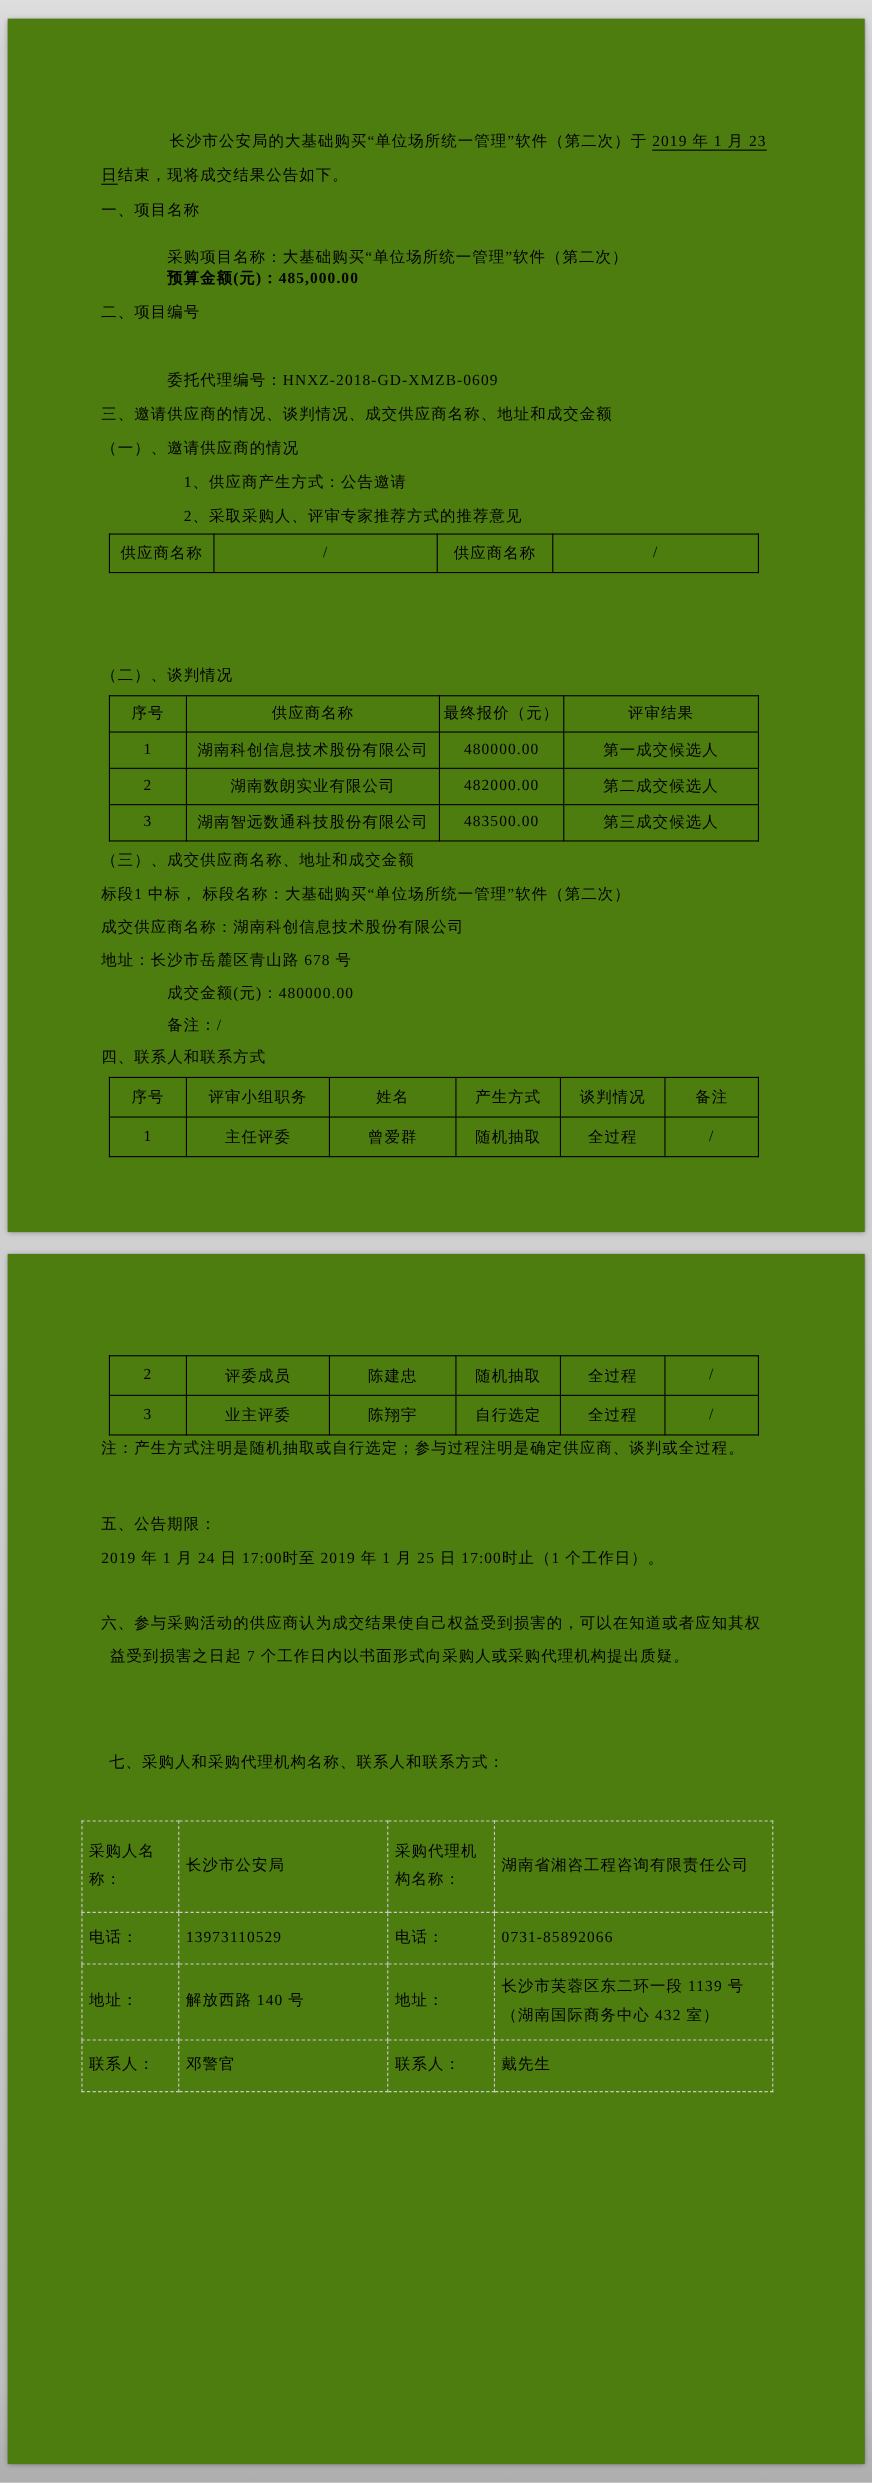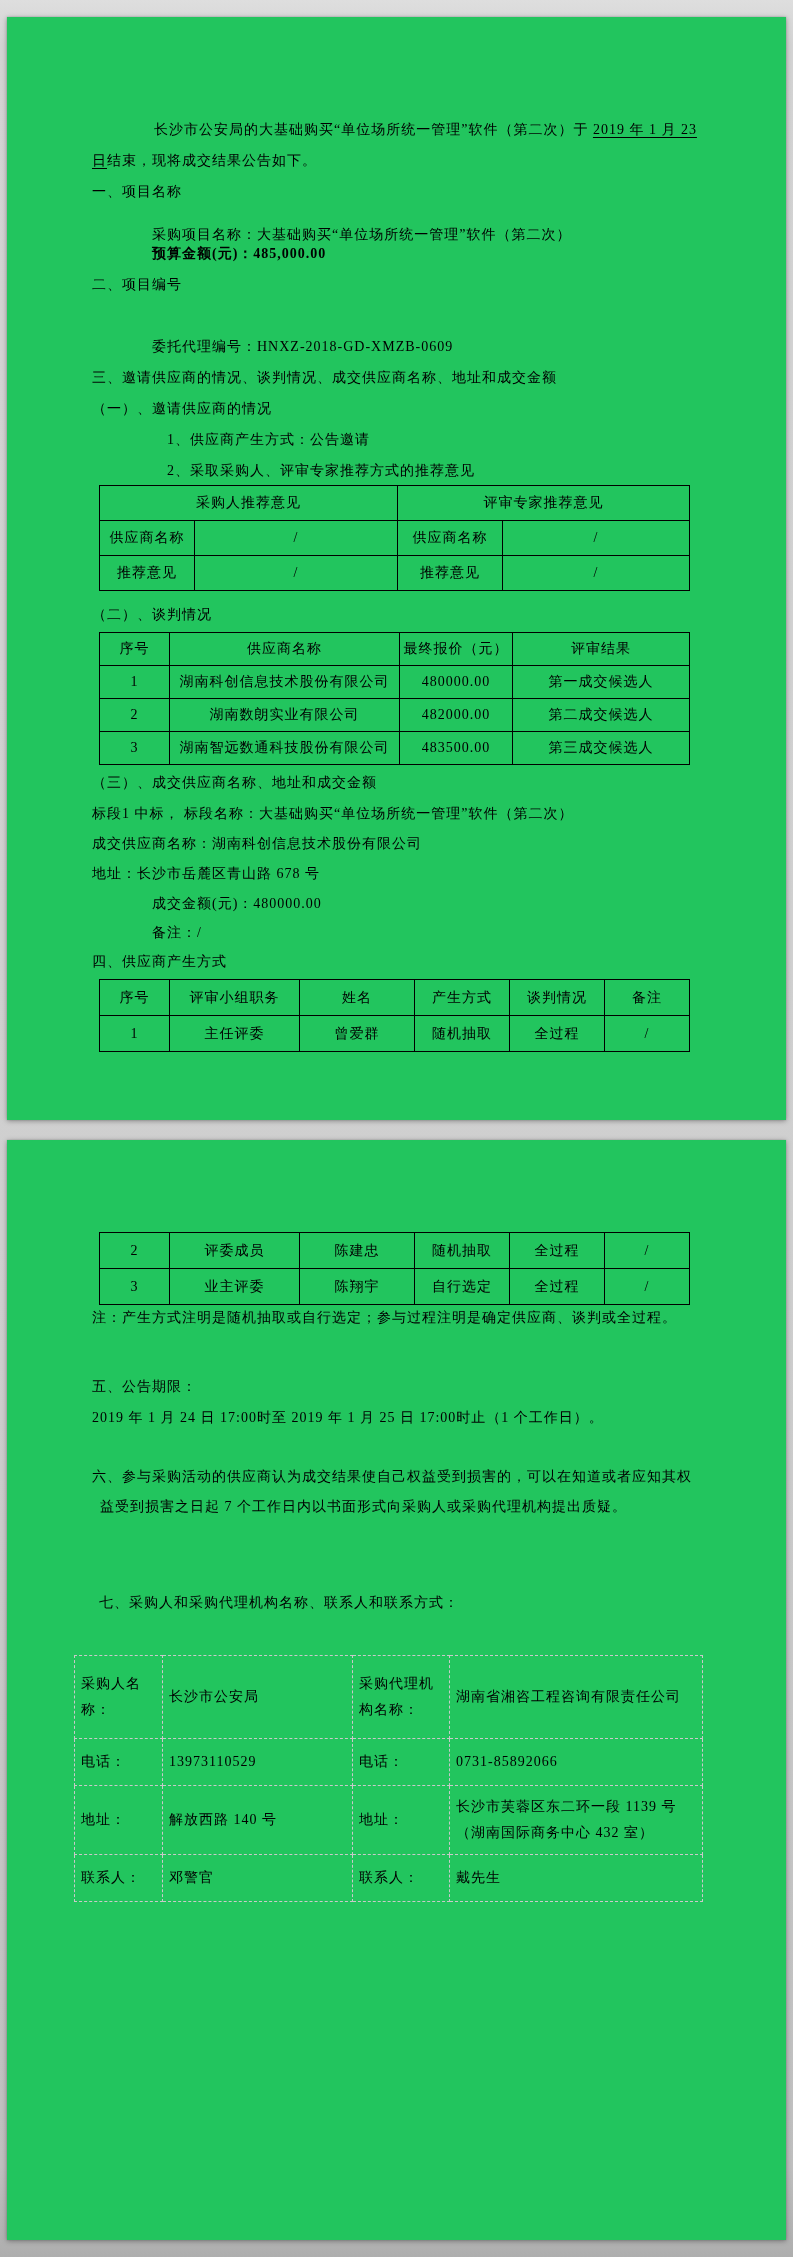--- a/index.html
+++ b/index.html
@@ -6,21 +6,21 @@
   body{
     width:793px;height:2257px;
     background:linear-gradient(#dedede 0%, #d3d3d3 2%, #cfcfcf 55%, #bfbfbf 96%, #aeaeae 100%);
     font-family:"Liberation Serif","DejaVu Serif",serif;
     color:#000;
     -webkit-font-smoothing:none;
   }
   .page{
     position:absolute;
     left:7px;width:779px;
-    background:#22c55e;
+    background:#4d7c0f;
     box-shadow:0 1px 5px rgba(0,0,0,.35), 0 0 1px rgba(0,0,0,.25);
   }
   #page-1{top:17px;height:1103px;}
   #page-2{top:1140px;height:1100px;}
   .line{
     position:absolute;
     font-size:14px;line-height:30px;
     white-space:nowrap;
     letter-spacing:1px;
   }
@@ -69,34 +69,24 @@
   <div class="line" style="top:439px;left:160px;">2、采取采购人、评审专家推荐方式的推荐意见</div>
 
   <table class="blacktbl t1" style="top:468px;left:92px;width:590px;">
     <colgroup>
         <col style="width:95px">
         <col style="width:203px">
         <col style="width:105px">
         <col style="width:187px">
       </colgroup>
     <tbody>
-        <tr>
-      <th colspan="2">采购人推荐意见</th>
-      <th colspan="2">评审专家推荐意见</th>
-    </tr>
     <tr>
       <td>供应商名称</td>
       <td>/</td>
       <td>供应商名称</td>
-      <td>/</td>
-    </tr>
-    <tr>
-      <td>推荐意见</td>
-      <td>/</td>
-      <td>推荐意见</td>
       <td>/</td>
     </tr>
   </tbody>
     </table>
 
   <div class="line" style="top:583px;left:85px;">（二）、谈判情况</div>
 
   <table class="blacktbl t2" style="top:615px;left:92px;width:590px;">
     <colgroup>
         <col style="width:70px">
@@ -132,21 +122,21 @@
   </tbody>
     </table>
 
   <div class="line" style="top:751px;left:85px;">（三）、成交供应商名称、地址和成交金额</div>
   <div class="line" style="top:782px;left:85px;">标段1 中标，  标段名称：大基础购买“单位场所统一管理”软件（第二次）</div>
   <div class="line" style="top:812px;left:85px;">成交供应商名称：湖南科创信息技术股份有限公司</div>
   <div class="line" style="top:842px;left:85px;">地址：长沙市岳麓区青山路 678 号</div>
   <div class="line" style="top:872px;left:145px;">成交金额(元)：480000.00</div>
   <div class="line" style="top:901px;left:145px;">备注：/</div>
 
-  <div class="line" style="top:930px;left:85px;">四、供应商产生方式</div>
+  <div class="line" style="top:930px;left:85px;">四、联系人和联系方式</div>
 
   <table class="blacktbl t3" style="top:962px;left:92px;width:590px;">
     <colgroup>
         <col style="width:70px">
         <col style="width:130px">
         <col style="width:115px">
         <col style="width:95px">
         <col style="width:95px">
         <col style="width:85px">
       </colgroup>

